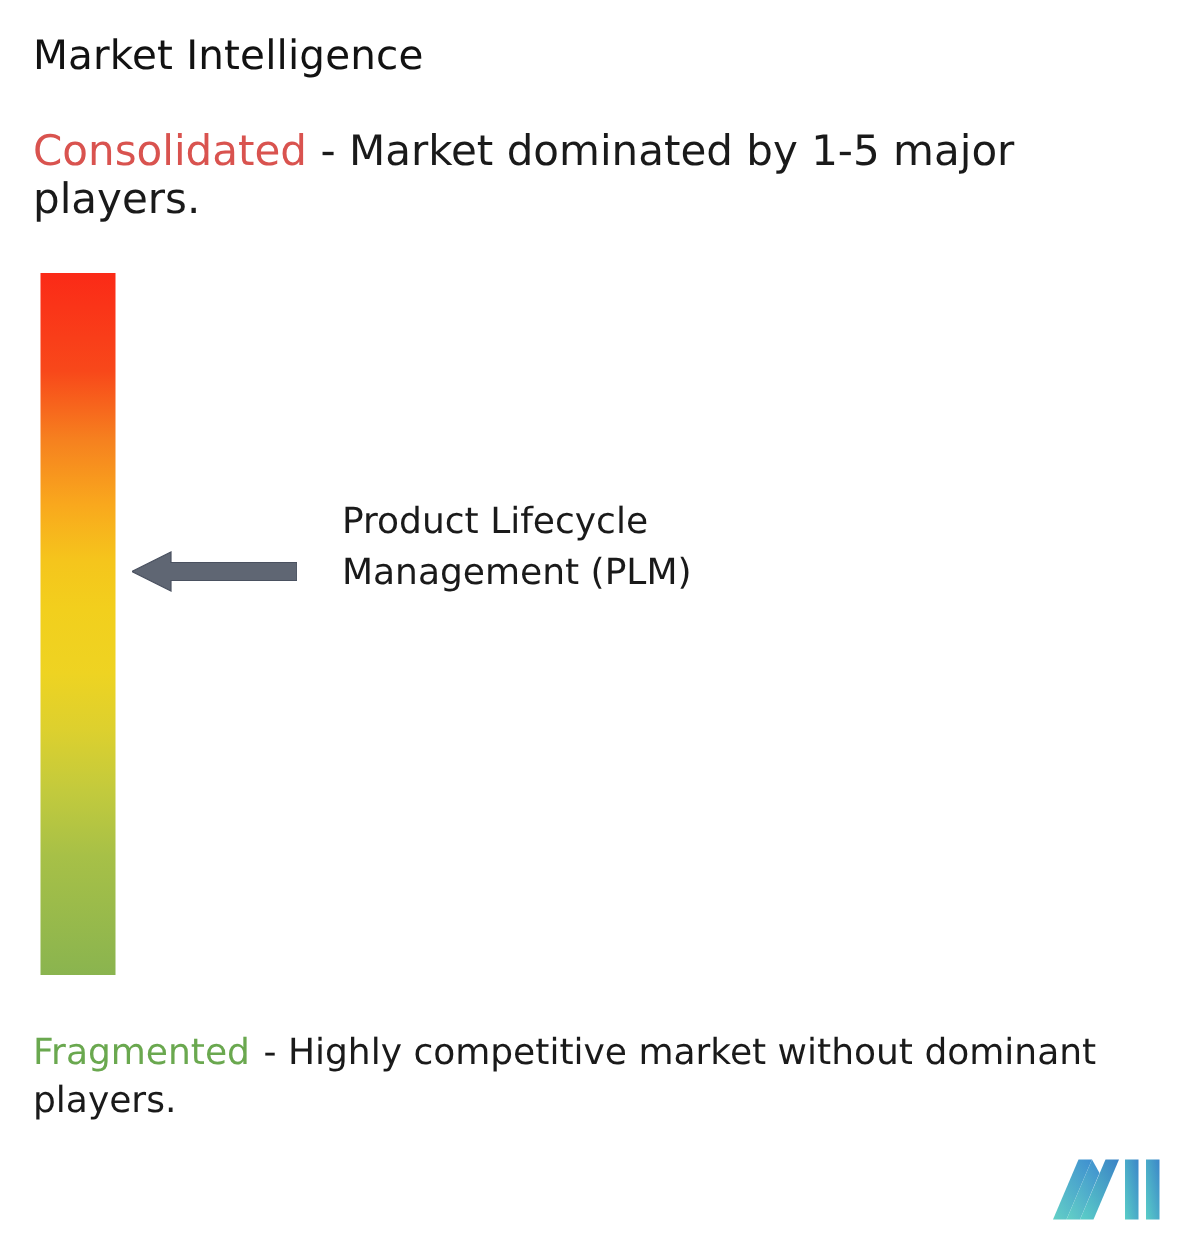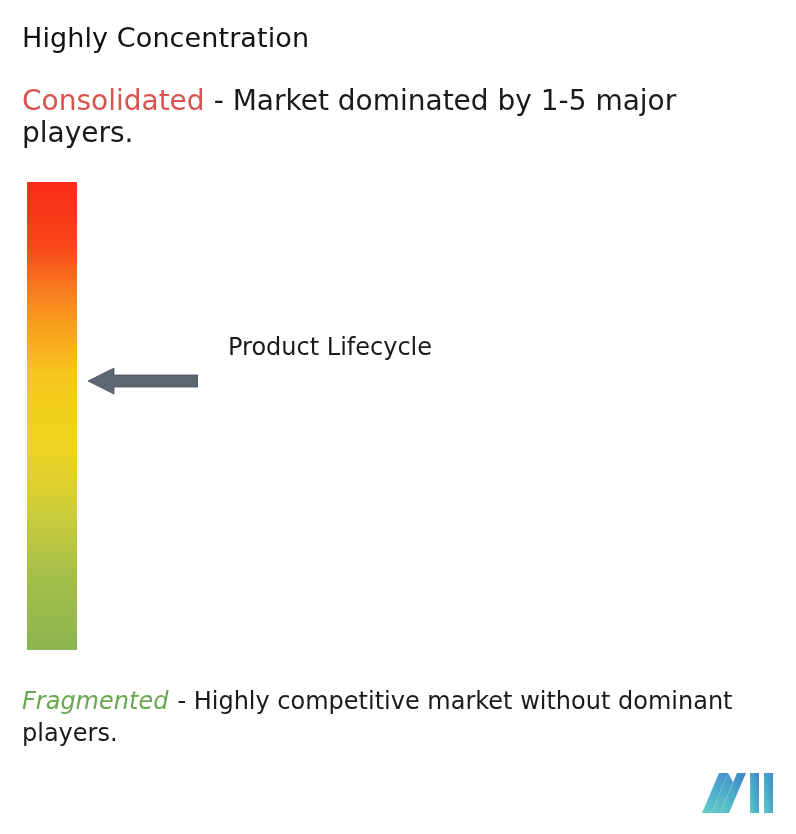--- a/index.html
+++ b/index.html
@@ -52,21 +52,20 @@
     width: 766px;
     font-size: 24px;
     line-height: 32px;
     color: #1a1a1a;
   }
   .kw-consolidated {
     color: #d9534f;
   }
   .kw-fragmented {
     color: #6aa84f;
-    font-style: italic;
   }
   .kw-gap {
     display: inline-block;
     width: 9px;
   }
 
   
   .scale-bar {
     position: absolute;
     left: 27px;
@@ -153,36 +152,37 @@
     display: block;
     width: 72px;
     height: 48px;
   }
 </style>
 </head>
 <body>
 
 <div class="canvas">
 
-  <div class="page-title">Highly Concentration</div>
+  <div class="page-title">Market Intelligence</div>
 
   <div class="caption-top">
     <span class="kw-consolidated" style="color: rgb(217, 83, 79);">Consolidated</span><span class="kw-gap"></span><span>- Market dominated by 1-5 major players.</span>
   </div>
 
   <div class="scale-bar" style="background: linear-gradient(rgb(251, 42, 23) 0%, rgb(248, 72, 26) 14%, rgb(246, 130, 31) 24%, rgb(249, 168, 29) 33%, rgb(245, 197, 28) 41%, rgb(242, 207, 29) 48%, rgb(238, 211, 34) 57%, rgb(221, 208, 46) 65%, rgb(194, 202, 61) 74%, rgb(167, 192, 71) 83%, rgb(138, 180, 79) 100%);"></div>
 
   <div class="pointer-arrow">
     <svg viewBox="0 0 110 28" xmlns="http://www.w3.org/2000/svg">
       <polygon points="0,14 26,1 26,8 110,8 110,20 26,20 26,27" fill="#5f6673" stroke="#4a5160" stroke-width="0.8"></polygon>
     </svg>
   </div>
 
   <div class="callout-label">
     <span class="line">Product Lifecycle</span>
+    <span class="line">Management (PLM)</span>
   </div>
 
   <div class="caption-bottom">
     <span class="kw-fragmented" style="color: rgb(106, 168, 79);">Fragmented</span><span class="kw-gap"></span><span>- Highly competitive market without dominant players.</span>
   </div>
 
   <div class="source-row">
     <div class="brand-logo">
       <svg viewBox="0 0 72 48" xmlns="http://www.w3.org/2000/svg">
         <defs>

